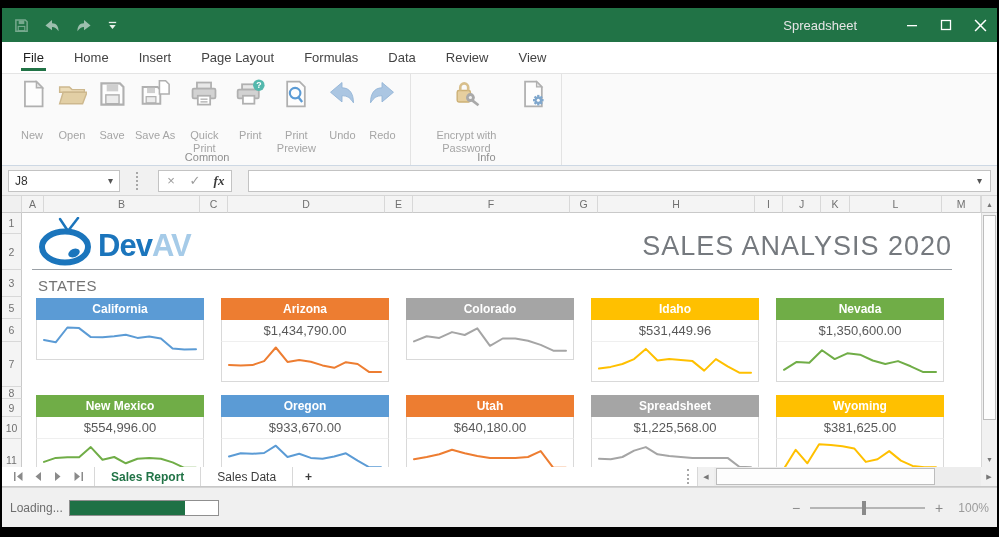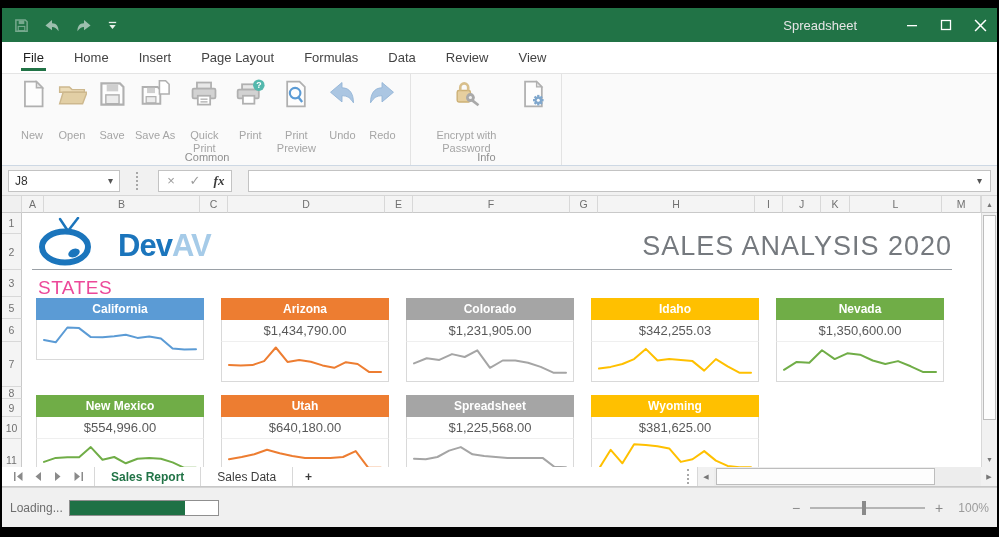--- a/index.html
+++ b/index.html
@@ -51,26 +51,26 @@
   .gridwrap { flex:1; display:flex; overflow:hidden; }
   .rowheaders { width:20px; flex:0 0 auto; background:#f4f4f4; display:flex; flex-direction:column; overflow:hidden; }
   .rh-cell { border-bottom:1px solid #d8d8d8; border-right:1px solid #c9c9c9; font-size:10.5px; color:#707070; display:flex; align-items:center; justify-content:center; overflow:hidden; flex:0 0 auto; }
   .sheet { flex:1; position:relative; background:#fff; overflow:hidden; }
   .vscroll { width:16px; flex:0 0 auto; background:#f1f1f1; border-left:1px solid #d8d8d8; position:relative; }
   .vthumb { position:absolute; left:1px; right:1px; top:2px; height:205px; background:#fdfdfd; border:1px solid #bdbdbd; }
   .vdown { position:absolute; left:0; right:0; bottom:0; height:16px; display:flex; align-items:center; justify-content:center; font-size:7px; color:#777; }
 
   
   .logo { position:absolute; left:16px; top:4px; display:flex; align-items:center; }
-  .logo-text { margin-left:22px; font-size:31px; letter-spacing:-1px; margin-top:8px; }
+  .logo-text { margin-left:2px; font-size:31px; letter-spacing:-1px; margin-top:8px; }
   .logo-dev { font-weight:800; color:#1b75bc; }
   .logo-av { font-weight:600; color:#a6cbe8; }
   .report-title { position:absolute; right:29px; top:18px; font-size:27px; font-weight:300; color:#75797e; letter-spacing:1px; }
   .report-rule { position:absolute; left:10px; width:920px; top:56px; height:1px; background:#9aa0a6; }
-  .section-label { position:absolute; left:16px; top:64px; font-size:19px; color:#ec4899; letter-spacing:0.5px; }
+  .section-label { position:absolute; left:16px; top:64px; font-size:15px; color:#737373; letter-spacing:0.5px; }
   .cards-row { position:absolute; left:14px; display:flex; gap:17px; }
   .cards-row.row1 { top:85px; }
   .cards-row.row2 { top:182px; }
   .card { width:168px; background:#fff; }
   .card-header { height:22px; line-height:22px; text-align:center; color:#fff; font-size:12px; font-weight:600; }
   .card-value { height:22px; line-height:21px; text-align:center; color:#595959; font-size:13px; border-left:1px solid #d9d9d9; border-right:1px solid #d9d9d9; border-bottom:1px solid #efefef; }
   .card-spark { border:1px solid #d9d9d9; border-top:none; }
   .card-spark svg { display:block; }
 
   
@@ -346,30 +346,29 @@
               <div class="card-header" style="background: rgb(237, 125, 49);">Arizona</div>
               <div class="card-value">$1,434,790.00</div>
               <div class="card-spark">
                 <svg width="166" height="39">
                   <polyline points="7.0,22.9 18.7,23.4 30.4,23.1 42.1,19.1 53.8,5.5 65.5,19.9 77.2,17.9 88.8,19.7 100.5,23.4 112.2,25.8 123.9,20.2 135.6,22.0 147.3,30.1 159.0,30.1" fill="none" stroke="#ED7D31" stroke-width="2" stroke-linejoin="round" stroke-linecap="round"></polyline>
                 </svg>
               </div>
             </div>
             <div class="card">
               <div class="card-header" style="background: rgb(165, 165, 165);">Colorado</div>
-              <div class="card-value">$1,231,905.00</div>
               <div class="card-spark">
                 <svg width="166" height="39">
                   <polyline points="7.0,21.4 19.7,16.2 32.3,17.9 45.0,12.1 57.7,15.0 70.3,8.3 83.0,25.8 95.7,18.5 108.3,18.5 121.0,20.8 133.7,24.9 146.3,30.7 159.0,30.7" fill="none" stroke="#A5A5A5" stroke-width="2" stroke-linejoin="round" stroke-linecap="round"></polyline>
                 </svg>
               </div>
             </div>
             <div class="card">
               <div class="card-header" style="background: rgb(255, 192, 0);">Idaho</div>
-              <div class="card-value">$342,255.03</div>
+              <div class="card-value">$531,449.96</div>
               <div class="card-spark">
                 <svg width="166" height="39">
                   <polyline points="7.0,26.6 18.7,24.9 30.4,22.0 42.1,17.1 53.8,6.9 65.5,18.5 77.2,17.1 88.8,17.9 100.5,19.1 112.2,28.6 123.9,17.1 135.6,24.3 147.3,30.7 159.0,30.7" fill="none" stroke="#FFC000" stroke-width="2" stroke-linejoin="round" stroke-linecap="round"></polyline>
                 </svg>
               </div>
             </div>
             <div class="card">
               <div class="card-header" style="background: rgb(112, 173, 71);">Nevada</div>
               <div class="card-value">$1,350,600.00</div>
               <div class="card-spark">
@@ -379,20 +378,29 @@
               </div>
             </div>
           </div>
         <div class="cards-row row2" id="cardsrow2">
             <div class="card">
               <div class="card-header" style="background: rgb(112, 173, 71);">New Mexico</div>
               <div class="card-value">$554,996.00</div>
               <div class="card-spark">
                 <svg width="166" height="37">
                   <polyline points="7.0,22.9 18.7,18.9 30.4,18.3 42.1,18.3 53.8,8.1 65.5,20.7 77.2,18.0 88.8,24.3 100.5,19.7 112.2,18.9 123.9,19.7 135.6,23.4 147.3,28.8 159.0,28.8" fill="none" stroke="#70AD47" stroke-width="2" stroke-linejoin="round" stroke-linecap="round"></polyline>
+                </svg>
+              </div>
+            </div>
+            <div class="card">
+              <div class="card-header" style="background: rgb(91, 155, 213);">Oregon</div>
+              <div class="card-value">$933,670.00</div>
+              <div class="card-spark">
+                <svg width="166" height="37">
+                  <polyline points="7.0,17.5 18.7,14.3 30.4,14.8 42.1,14.0 53.8,6.7 65.5,18.0 77.2,14.8 88.8,18.9 100.5,19.7 112.2,17.5 123.9,14.3 135.6,21.6 147.3,28.3 159.0,28.3" fill="none" stroke="#5B9BD5" stroke-width="2" stroke-linejoin="round" stroke-linecap="round"></polyline>
                 </svg>
               </div>
             </div>
             <div class="card">
               <div class="card-header" style="background: rgb(237, 125, 49);">Utah</div>
               <div class="card-value">$640,180.00</div>
               <div class="card-spark">
                 <svg width="166" height="37">
                   <polyline points="7.0,20.2 19.7,18.0 32.3,15.3 45.0,10.8 57.7,14.3 70.3,17.0 83.0,18.9 95.7,18.9 108.3,18.9 121.0,18.0 133.7,12.1 146.3,28.8 159.0,28.8" fill="none" stroke="#ED7D31" stroke-width="2" stroke-linejoin="round" stroke-linecap="round"></polyline>
                 </svg>

